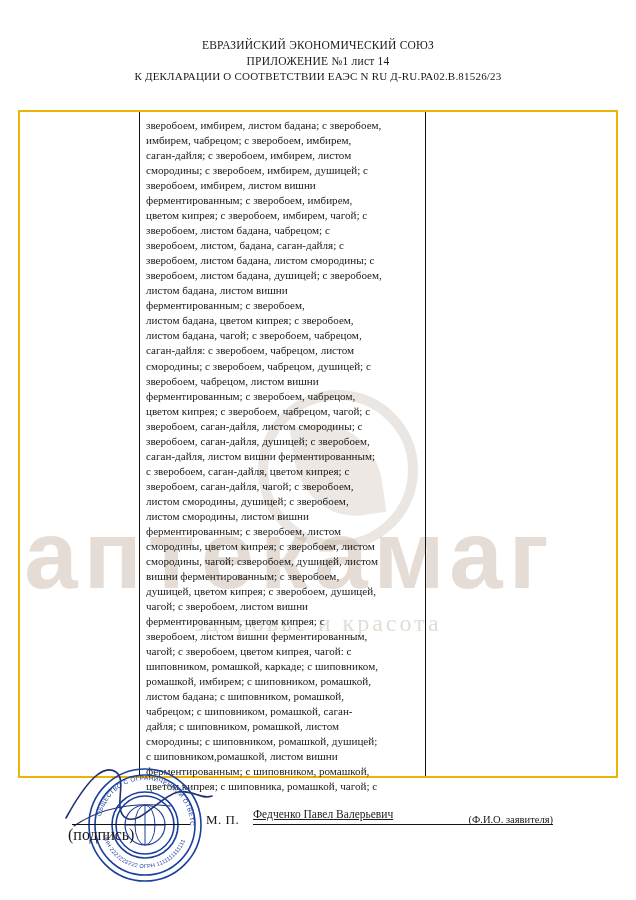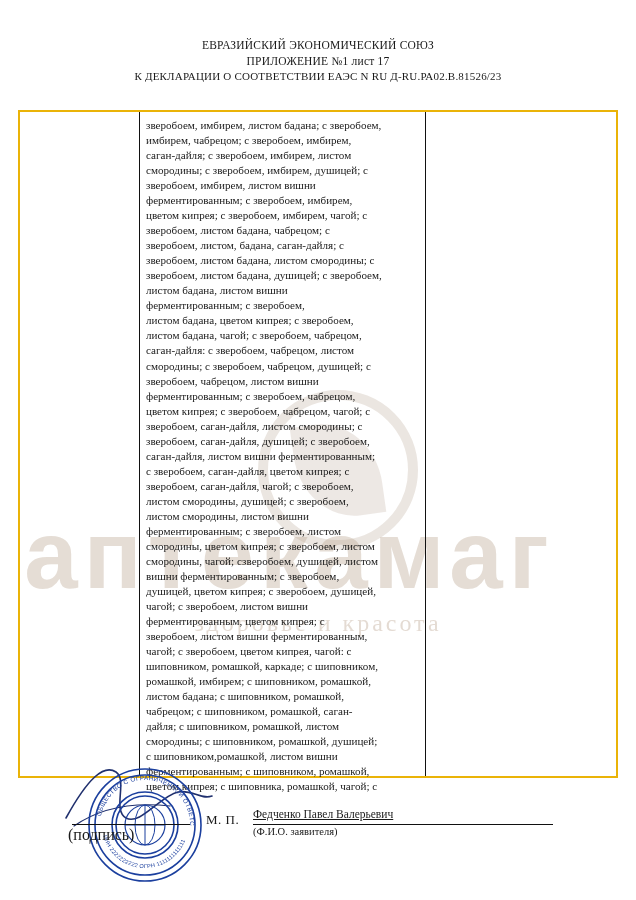--- a/index.html
+++ b/index.html
@@ -174,23 +174,23 @@
     position: absolute;
     left: 253px;
     top: 22px;
     width: 300px;
     font-size: 11.5px;
     text-decoration: underline;
   }
   .name-caption {
     position: absolute;
     left: 253px;
-    top: 40px;
+    top: 28px;
     width: 300px;
-    text-align: left;
+    text-align: right;
     font-size: 10.5px;
   }
 
   
   .stamp {
     position: absolute;
     left: 86px;
     top: -20px;
     width: 118px;
     height: 118px;
@@ -206,21 +206,21 @@
     height: 90px;
   }
 </style>
 </head>
 <body>
 
 <div class="page">
 
   <div class="header">
     <div class="header-line">ЕВРАЗИЙСКИЙ ЭКОНОМИЧЕСКИЙ СОЮЗ</div>
-    <div class="header-line">ПРИЛОЖЕНИЕ №1 лист 17</div>
+    <div class="header-line">ПРИЛОЖЕНИЕ №1 лист 14</div>
     <div class="header-line small">К ДЕКЛАРАЦИИ О СООТВЕТСТВИИ ЕАЭС N RU Д-RU.РА02.В.81526/23</div>
   </div>
 
   <div class="watermark">
     <div class="wm-circle"></div>
     <div class="wm-leaf"></div>
     <div class="wm-text">аптекамаг</div>
     <div class="wm-sub">здоровье и красота</div>
   </div>
 

